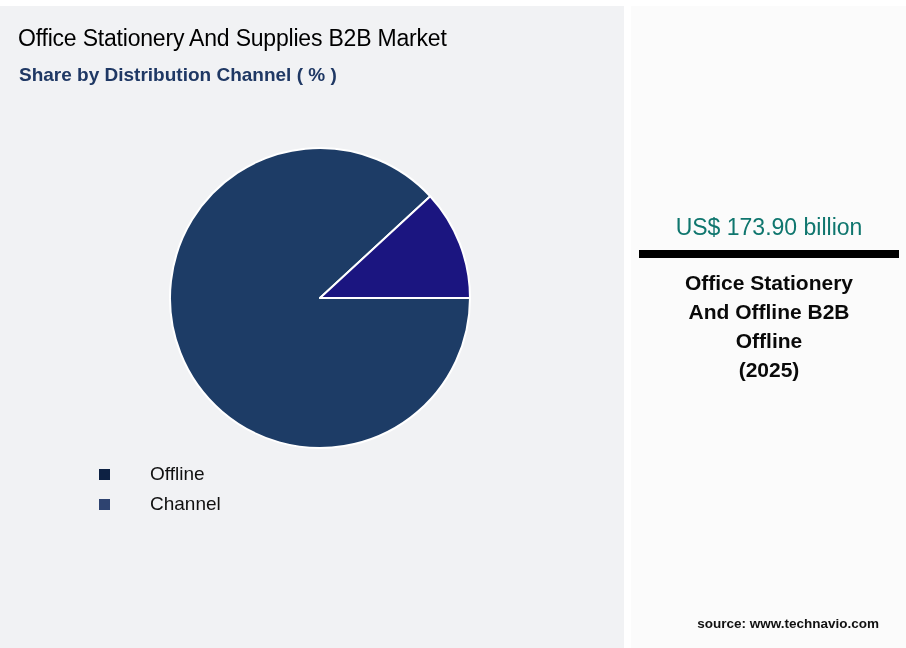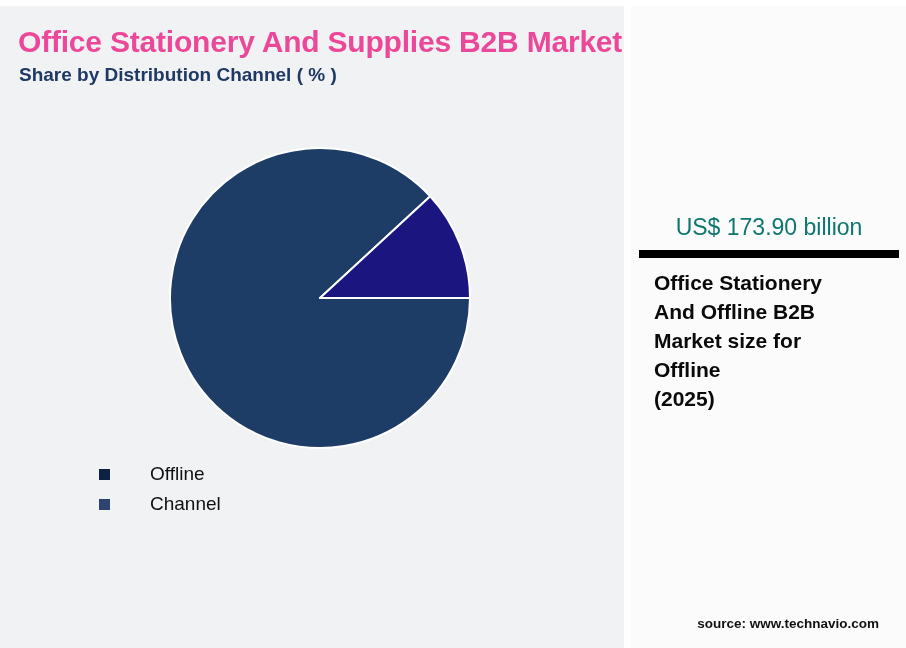--- a/index.html
+++ b/index.html
@@ -36,23 +36,23 @@
     width: 275px;
     height: 642px;
     background: #fbfbfb;
   }
 
   
   .chart-title {
     position: absolute;
     left: 18px;
     top: 25px;
-    font-size: 30px;
-    font-weight: bold;
-    color: #ec4899;
+    font-size: 23px;
+    font-weight: normal;
+    color: #000000;
     letter-spacing: -0.2px;
     white-space: nowrap;
     z-index: 5;
   }
   .chart-subtitle {
     position: absolute;
     left: 19px;
     top: 64px;
     font-size: 19px;
     font-weight: bold;
@@ -114,20 +114,21 @@
     top: 250px;
     width: 260px;
     height: 8px;
     background: #000000;
   }
   .kpi-caption {
     position: absolute;
     left: 654px;
     top: 268px;
     width: 230px;
+    text-align: center;
     font-size: 21px;
     line-height: 29px;
     font-weight: bold;
     color: #0a0a0a;
   }
   .source-note {
     position: absolute;
     right: 27px;
     top: 616px;
     font-size: 13.5px;
@@ -163,20 +164,19 @@
       <span class="legend-swatch" style="background:#2e4370"></span>
       <span class="legend-label">Channel</span>
     </div>
   </div>
 
   <div class="kpi-value">US$ 173.90 billion</div>
   <div class="kpi-rule"></div>
   <div class="kpi-caption">
     <div>Office Stationery</div>
     <div>And Offline B2B</div>
-    <div>Market size for</div>
     <div>Offline</div>
     <div>(2025)</div>
   </div>
 
   <div class="source-note">source: www.technavio.com</div>
 
 </div>
 
 </body></html>

